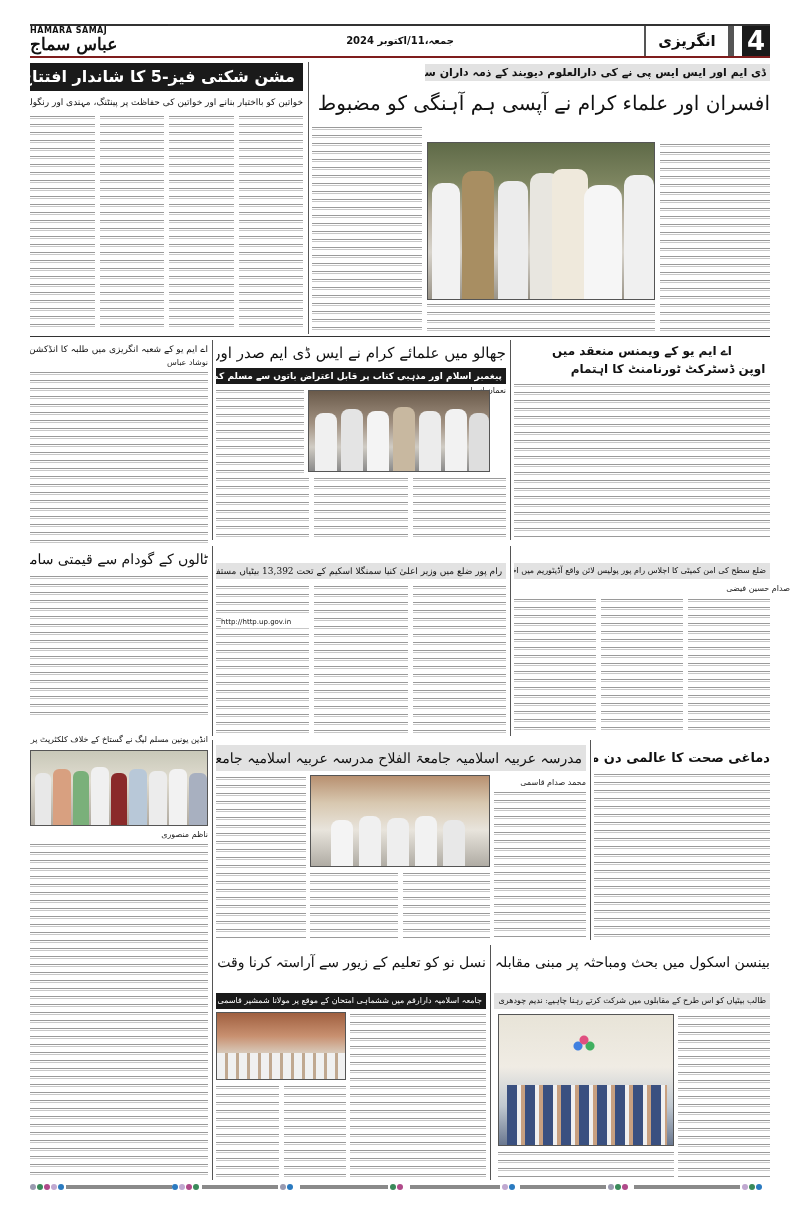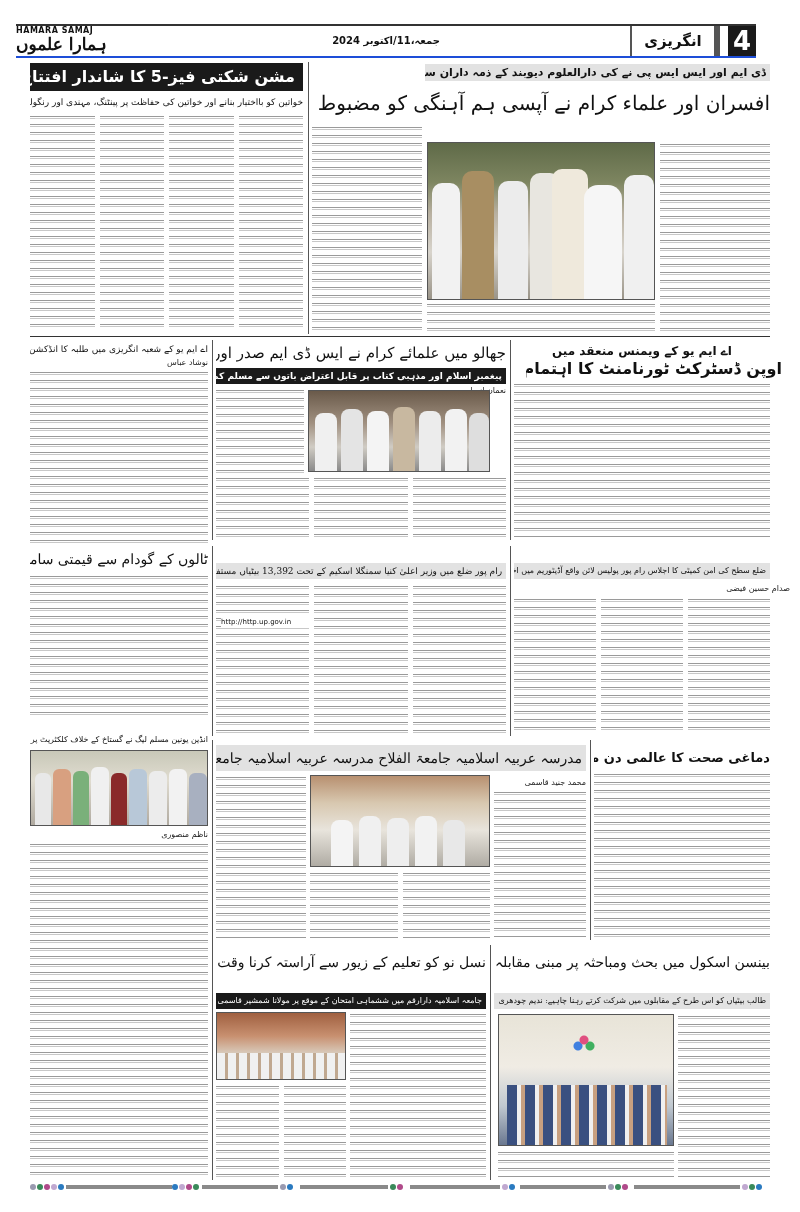--- a/index.html
+++ b/index.html
@@ -14,38 +14,38 @@
   .byline{font-size:8px;font-weight:normal;color:#222;}
   .body-text{font-size:6px;line-height:8px;color:#444;overflow:hidden;direction:rtl;text-align:justify;}
   .cols{display:flex;flex-direction:row-reverse;gap:5px;}
   .cols > div{flex:1;}
   .vline{position:absolute;width:1px;background:#555;}
   .hline{position:absolute;height:1px;background:#888;}
   .photo{position:absolute;overflow:hidden;border:1px solid #555;}
   .text-lines{width:100%;height:100%;
     background-image:repeating-linear-gradient(to bottom,#fff 0px,#fff 2px,#9a9a9a 2px,#9a9a9a 3px,#fff 3px,#fff 4px,#c8c8c8 4px,#c8c8c8 5px,#fff 5px,#fff 8px);}
   
-  .masthead{left:16px;top:24px;width:740px;height:34px;border-top:2px solid #333;border-bottom:2px solid #1d4ed8;}
+  .masthead{left:30px;top:24px;width:740px;height:34px;border-top:2px solid #333;border-bottom:2px solid #7f1d1d;}
   .pageno{position:absolute;right:0;top:0;width:32px;height:30px;background:#1a1a1a;color:#fff;font-size:26px;font-weight:bold;text-align:center;line-height:30px;border-left:4px solid #fff;}
   .section{position:absolute;right:36px;top:0;width:90px;height:30px;border-left:2px solid #555;border-right:6px solid #555;font-size:15px;font-weight:bold;line-height:30px;text-align:center;}
   .dateline{position:absolute;left:300px;top:0;width:140px;height:30px;font-size:10px;font-weight:bold;line-height:30px;text-align:center;direction:rtl;}
   .logo{position:absolute;left:0;top:0;width:125px;height:30px;}
   .logo .en{font-size:8px;font-weight:bold;letter-spacing:0.5px;}
   .logo .ur{font-size:17px;font-weight:bold;line-height:18px;direction:rtl;text-align:left;font-family:"DejaVu Serif",serif;}
   .footer-bar{position:absolute;left:30px;top:1183px;width:740px;height:8px;}
   .footer-seg{position:absolute;top:2px;height:4px;background:#8a8a8a;}
   .dot{position:absolute;top:1px;width:6px;height:6px;border-radius:50%;}
 </style>
 </head>
 <body>
 
 <div class="abs masthead">
   <div class="logo">
     <div class="en">HAMARA SAMAJ</div>
-    <div class="ur">ہمارا علموں</div>
+    <div class="ur">عباس سماج</div>
   </div>
   <div class="dateline">جمعہ،11/اکتوبر 2024</div>
   <div class="section">انگریزی</div>
   <div class="pageno">4</div>
 </div>
 
 <div class="abs grey-band rtl hl" style="left:425px;top:64px;width:345px;height:17px;font-size:11px;line-height:17px;padding-right:4px;">ڈی ایم اور ایس ایس پی نے کی دارالعلوم دیوبند کے ذمہ داران سے ملاقات</div>
 <div class="abs rtl hl-serif" style="left:312px;top:86px;width:458px;height:34px;font-size:20px;line-height:34px;">افسران اور علماء کرام نے آپسی ہم آہنگی کو مضبوط بنانے پر دیا زور</div>
 
 <div class="photo" style="left:427px;top:142px;width:228px;height:158px;background:linear-gradient(180deg,#5f6a48 0%,#7d8560 25%,#b8b0a0 45%,#d8d4cc 70%,#9a9488 100%);">
@@ -116,21 +116,21 @@
   <div class="body-text">
       <div class="text-lines"></div>
     </div>
   <div class="body-text">
       <div class="text-lines"></div>
     </div>
 </div>
 <div class="vline" style="left:510px;top:340px;height:200px;"></div>
 
 <div class="abs rtl hl" style="left:514px;top:342px;width:256px;height:18px;font-size:12px;line-height:18px;text-align:center;">اے ایم یو کے ویمنس منعقد میں</div>
-<div class="abs rtl hl" style="left:526px;top:360px;width:256px;height:18px;font-size:16px;line-height:18px;text-align:center;">اوپن ڈسٹرکٹ ٹورنامنٹ کا اہتمام</div>
+<div class="abs rtl hl" style="left:540px;top:360px;width:256px;height:18px;font-size:12px;line-height:18px;text-align:center;">اوپن ڈسٹرکٹ ٹورنامنٹ کا اہتمام</div>
 <div class="abs body-text" style="left:514px;top:382px;width:256px;height:156px;">
     <div class="text-lines"></div>
   </div>
 
 <div class="abs rtl hl-serif" style="left:30px;top:548px;width:178px;height:22px;font-size:14px;line-height:22px;">ٹالوں کے گودام سے قیمتی سامان چوری</div>
 <div class="abs body-text" style="left:30px;top:574px;width:178px;height:146px;">
     <div class="text-lines"></div>
   </div>
 
 <div class="vline" style="left:212px;top:546px;height:190px;"></div>
@@ -182,21 +182,21 @@
 <div class="vline" style="left:212px;top:740px;height:440px;"></div>
 
 <div class="abs grey-band rtl hl-serif" style="left:216px;top:745px;width:370px;height:26px;font-size:14px;line-height:26px;padding-right:4px;">مدرسہ عربیہ اسلامیہ جامعۃ الفلاح مدرسہ عربیہ اسلامیہ جامعۃ الفلاح</div>
 <div class="photo" style="left:310px;top:775px;width:180px;height:92px;background:linear-gradient(180deg,#b89070 0%,#d8c8b0 30%,#e8e4dc 60%,#b0aca4 100%);">
   <div style="position:absolute;left:20px;top:44px;width:22px;height:48px;background:#f4f4f4;border-radius:8px 8px 0 0;"></div>
   <div style="position:absolute;left:48px;top:40px;width:22px;height:52px;background:#f0f0f0;border-radius:8px 8px 0 0;"></div>
   <div style="position:absolute;left:76px;top:42px;width:22px;height:50px;background:#eeeeee;border-radius:8px 8px 0 0;"></div>
   <div style="position:absolute;left:104px;top:40px;width:22px;height:52px;background:#f2f2f2;border-radius:8px 8px 0 0;"></div>
   <div style="position:absolute;left:132px;top:44px;width:22px;height:48px;background:#e8e8e8;border-radius:8px 8px 0 0;"></div>
 </div>
-<div class="abs rtl byline" style="left:494px;top:778px;width:92px;height:10px;">محمد جنید قاسمی</div>
+<div class="abs rtl byline" style="left:494px;top:778px;width:92px;height:10px;">محمد صدام قاسمی</div>
 <div class="abs body-text" style="left:494px;top:790px;width:92px;height:148px;">
     <div class="text-lines"></div>
   </div>
 <div class="abs body-text" style="left:216px;top:775px;width:90px;height:163px;">
     <div class="text-lines"></div>
   </div>
 <div class="abs cols" style="left:310px;top:871px;width:180px;height:67px;">
   <div class="body-text">
       <div class="text-lines"></div>
     </div>

